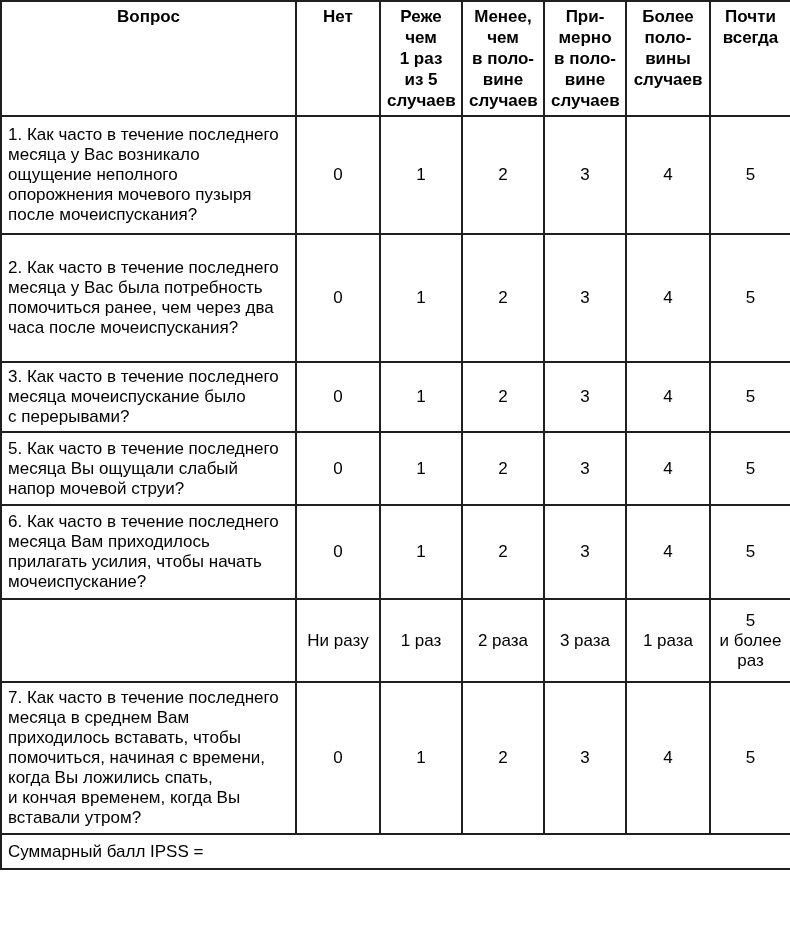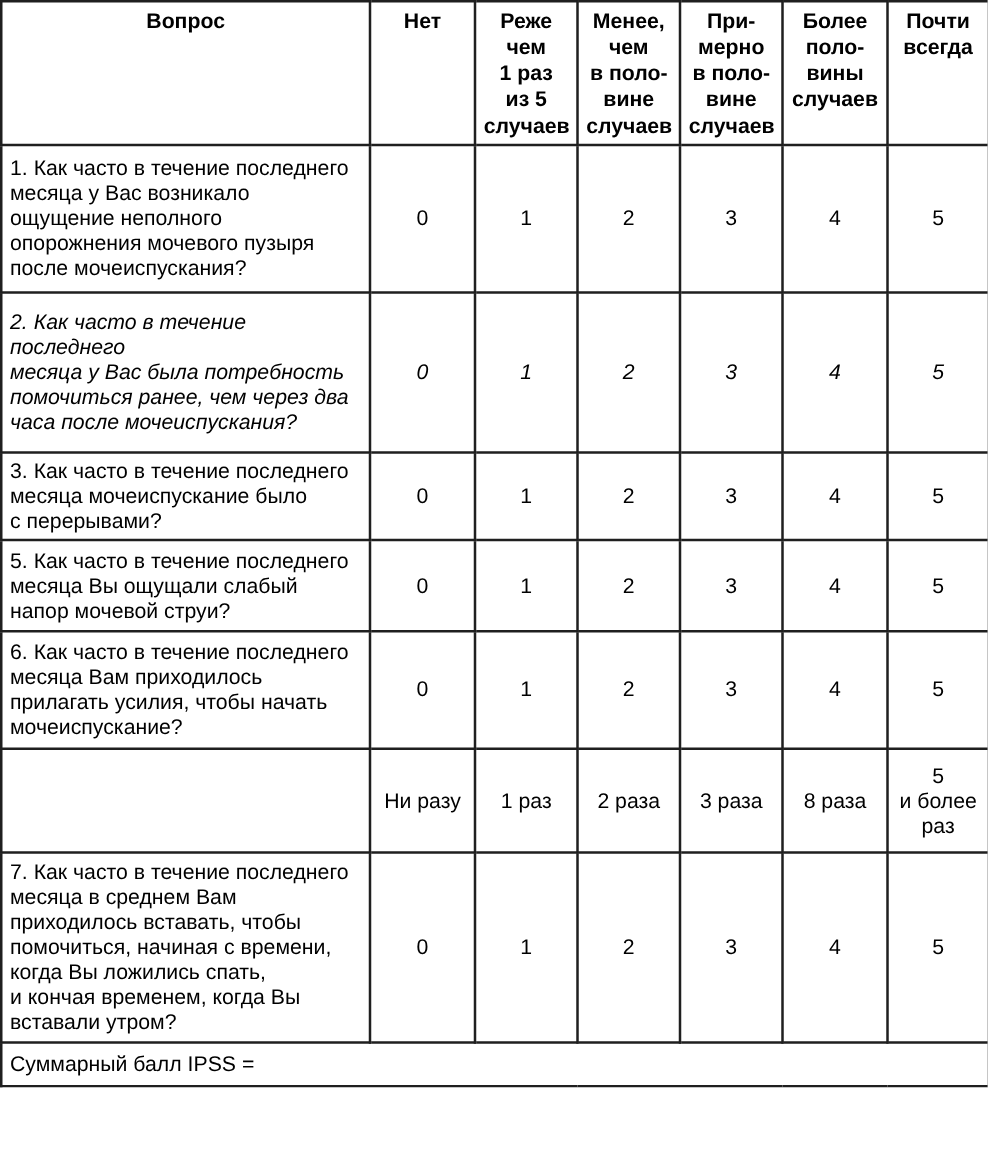--- a/index.html
+++ b/index.html
@@ -39,21 +39,21 @@
     white-space: pre-line;
   }
   td.total {
     text-align: left;
     vertical-align: middle;
     padding-left: 10px;
     line-height: 20px;
   }
   tr.r-header { height: 115px; }
   tr.r-q1 { height: 118px; }
-  tr.r-q2 { height: 128px; font-style: italic; }
+  tr.r-q2 { height: 128px; }
   tr.r-q3 { height: 70px; padding-left: 46px; }
   tr.r-q4 { height: 97px; }
   tr.r-q5 { height: 73px; padding-left: 43px; }
   tr.r-q6 { height: 94px; }
   tr.r-freq { height: 83px; }
   tr.r-q7 { height: 152px; }
   tr.r-footer { height: 35px; }
 </style>
 </head>
 <body>
@@ -160,21 +160,21 @@
     <td class="score">4</td>
     <td class="score">5</td>
   </tr>
 
   <tr class="r-freq">
     <td class="question"></td>
     <td class="score">Ни разу</td>
     <td class="score">1 раз</td>
     <td class="score">2 раза</td>
     <td class="score">3 раза</td>
-    <td class="score">8 раза</td>
+    <td class="score">1 раза</td>
     <td class="score">5
 и более
 раз</td>
   </tr>
 
   <tr class="r-q7">
     <td class="question">7. Как часто в течение последнего
 месяца в среднем Вам
 приходилось вставать, чтобы
 помочиться, начиная с времени,

